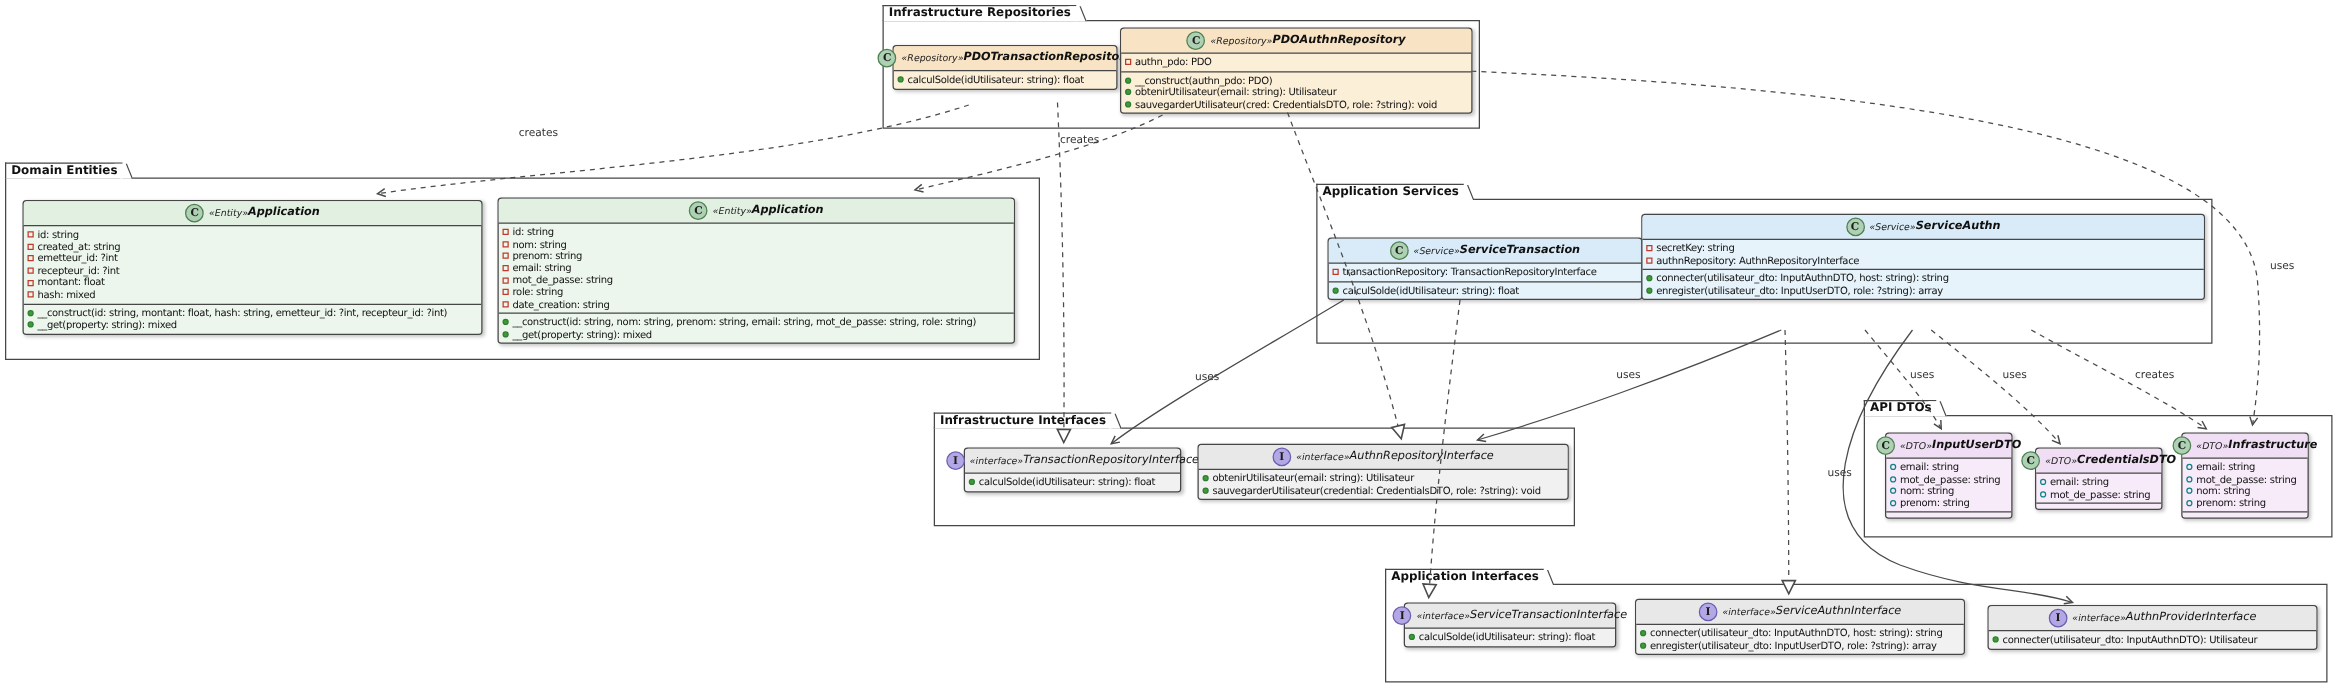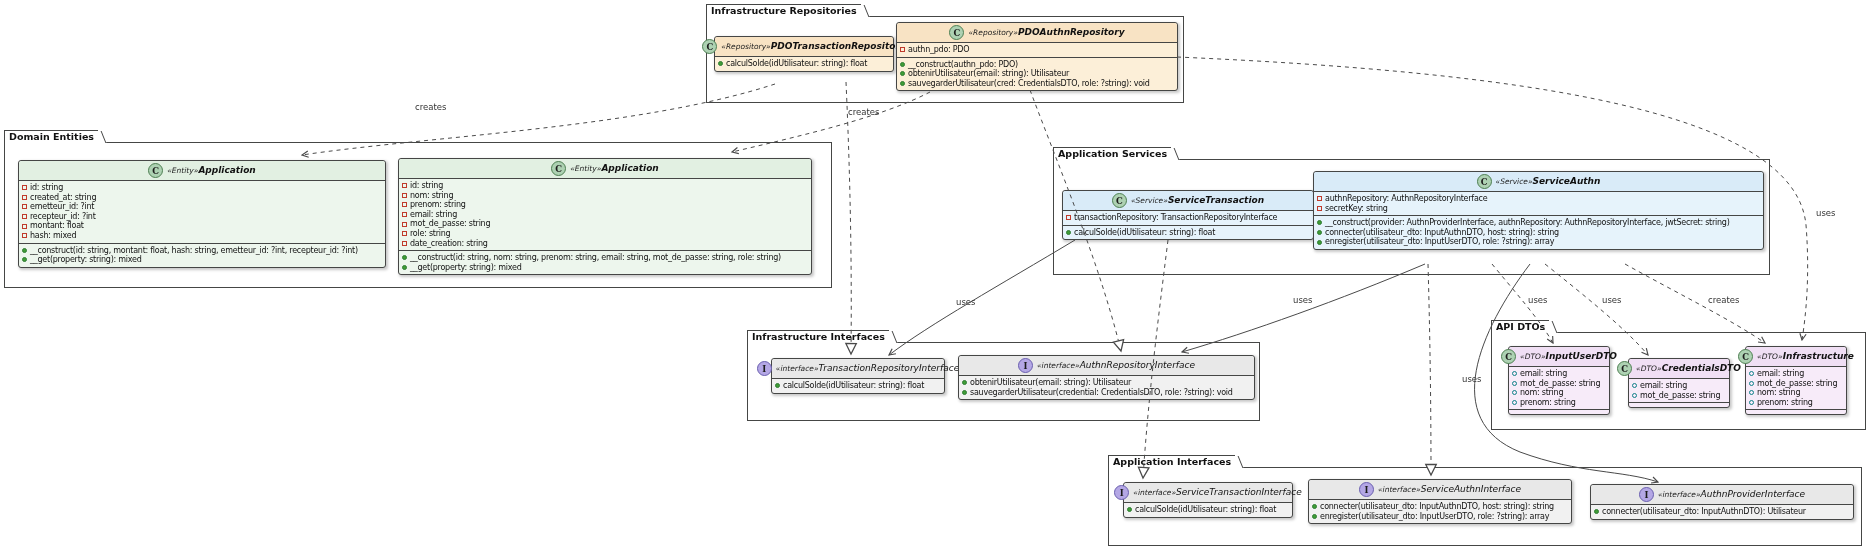--- a/index.html
+++ b/index.html
@@ -251,32 +251,28 @@
     <div class="cl-head">
       <span class="badge c">C</span>
       <span class="hd-col">
         <span class="st">«Service»</span>
         <span class="cl-name">ServiceAuthn</span>
       </span>
     </div>
     <ul class="sec">
       <li class="row">
           <span class="ic sq"></span>
+          <span>secretKey: string</span>
+        </li>
+      <li class="row">
+          <span class="ic sq"></span>
           <span>authnRepository: AuthnRepositoryInterface</span>
         </li>
-      <li class="row">
-          <span class="ic sq"></span>
-          <span>secretKey: string</span>
-        </li>
-    </ul>
-    <ul class="sec">
-      <li class="row">
-          <span class="ic dot"></span>
-          <span>__construct(provider: AuthnProviderInterface, authnRepository: AuthnRepositoryInterface, jwtSecret: string)</span>
-        </li>
+    </ul>
+    <ul class="sec">
       <li class="row">
           <span class="ic dot"></span>
           <span>connecter(utilisateur_dto: InputAuthnDTO, host: string): string</span>
         </li>
       <li class="row">
           <span class="ic dot"></span>
           <span>enregister(utilisateur_dto: InputUserDTO, role: ?string): array</span>
         </li>
     </ul>
   </div>

